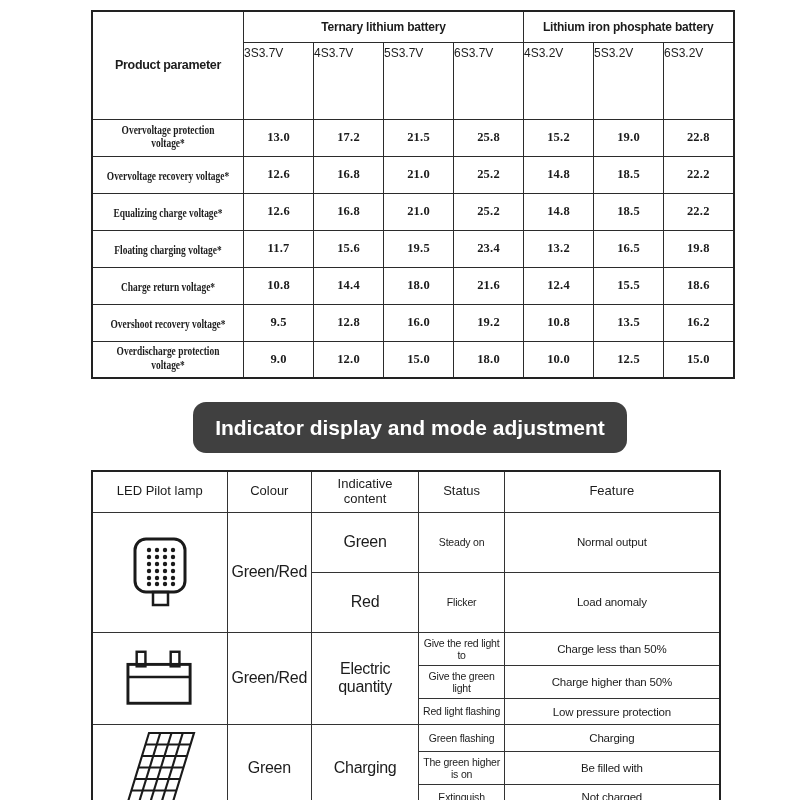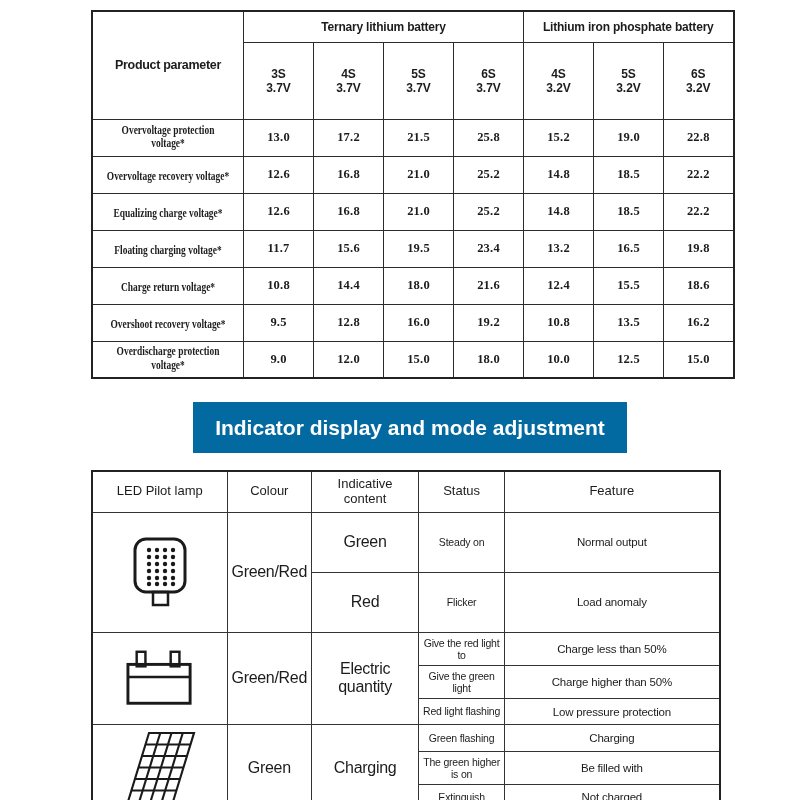--- a/index.html
+++ b/index.html
@@ -10,22 +10,22 @@
   }
   
   table{border-collapse:collapse;table-layout:fixed;}
   .t1{position:absolute;left:91px;top:10px;border:2px solid #222;}
   .t1 td{border:1.6px solid #2b2b2b;text-align:center;vertical-align:middle;padding:0;}
   .t1 tr.h1{height:31px;}
   .t1 tr.h2{height:77px;}
   .t1 tr.dr{height:37px;font-family:Liberation Serif, serif;}
   .corner{font-size:12.5px;font-weight:bold;letter-spacing:-0.3px;white-space:nowrap;margin-left:24px;}
   .ghead{font-size:12px;font-weight:bold;letter-spacing:-0.2px;}
-  .subwrap{display:flex;flex-direction:column;justify-content:center;height:70px;
-           font-size:12px;font-weight:bold;}
+  .subwrap{display:flex;flex-direction:row;justify-content:flex-start;height:70px;
+           font-size:12px;font-weight:normal;}
   .lblwrap{display:inline-block;width:150px;transform:scaleX(0.82);transform-origin:50% 50%;
            font-size:11.5px;line-height:1.2;font-weight:bold;}
   .val{font-size:12.5px;font-weight:bold;letter-spacing:0.2px;}
   
   .banner{position:absolute;left:193px;top:402px;width:434px;height:51px;
           display:flex;align-items:center;justify-content:center;
           font-size:21px;font-weight:bold;}
   
   .t2{position:absolute;left:91px;top:470px;border:2px solid #222;}
   .t2 td,.t2 th{border:1.5px solid #333;text-align:center;vertical-align:middle;
@@ -170,21 +170,21 @@
     <td class="val">12.0</td>
     <td class="val">15.0</td>
     <td class="val">18.0</td>
     <td class="val">10.0</td>
     <td class="val">12.5</td>
     <td class="val">15.0</td>
   </tr>
 </tbody>
   </table>
 
-<div class="banner" style="background: #0369a1; color: rgb(255, 255, 255);">Indicator display and mode adjustment</div>
+<div class="banner" style="background: #404040; color: rgb(255, 255, 255); border-radius: 13px;">Indicator display and mode adjustment</div>
 
 <table class="t2">
   <colgroup>
     <col style="width:135px">
       <col style="width:71px">
       <col style="width:107px">
     <col style="width:86px">
       <col style="width:215px">
   </colgroup>
   <tbody>

